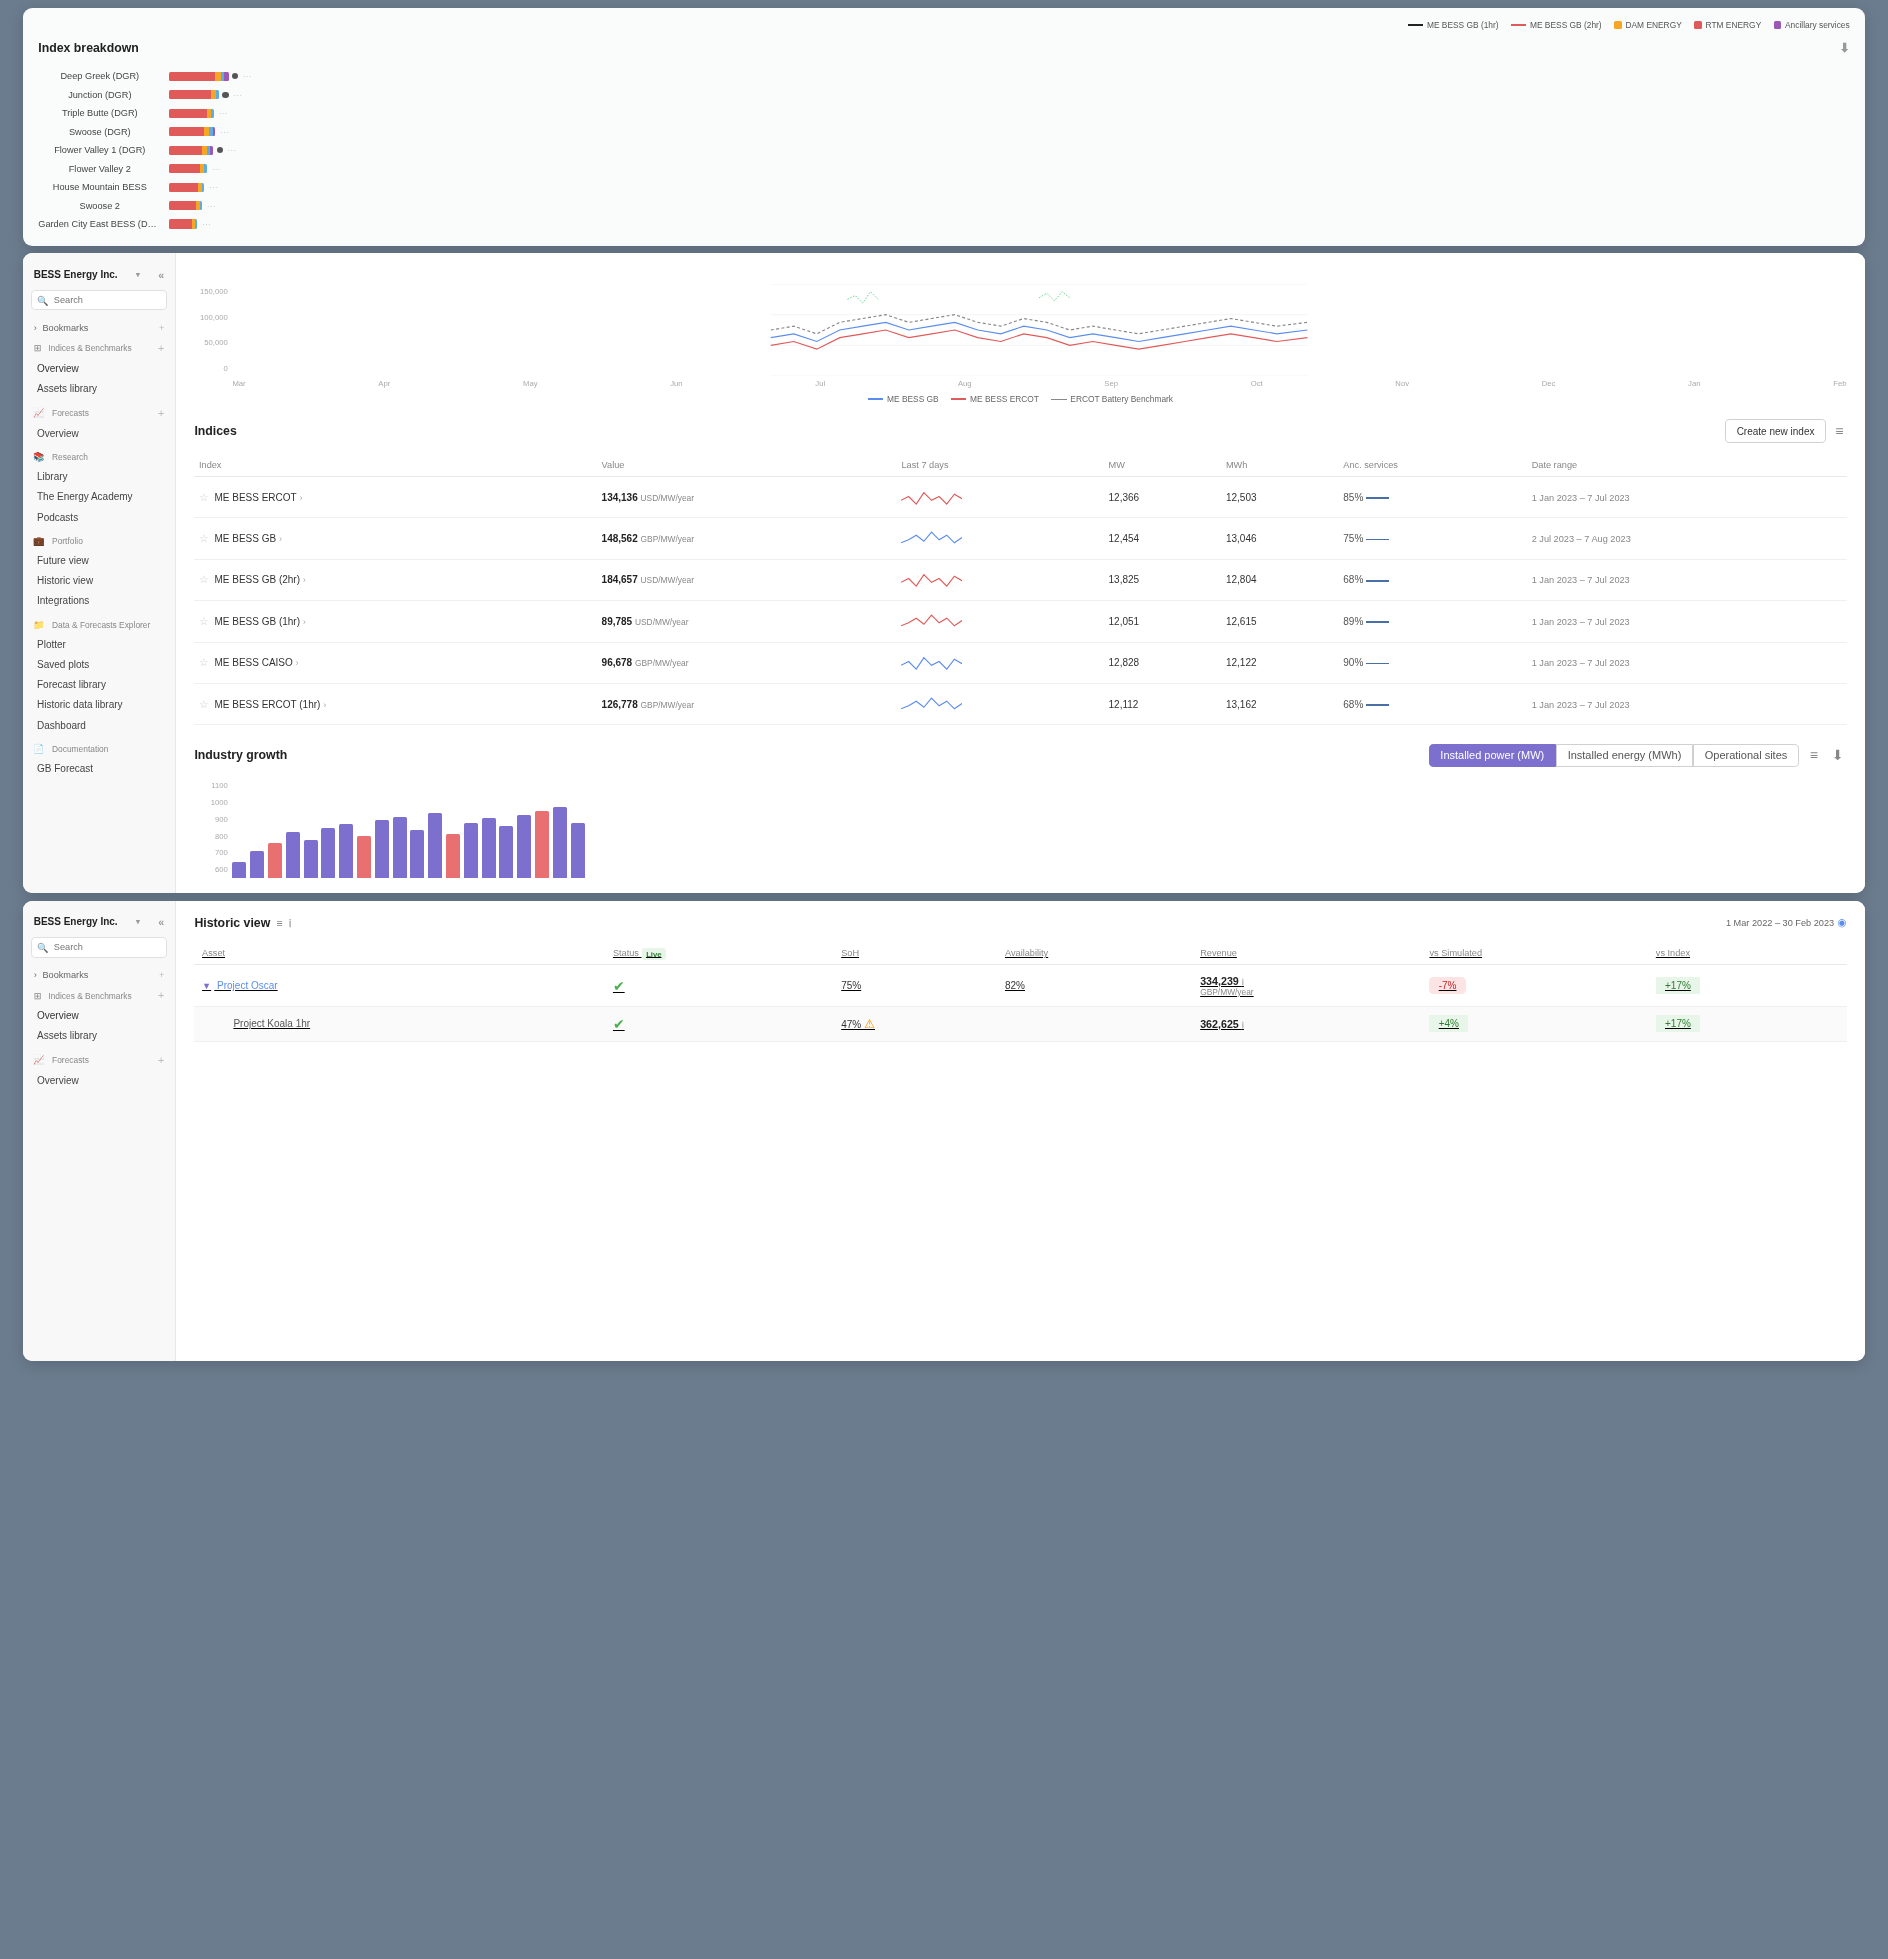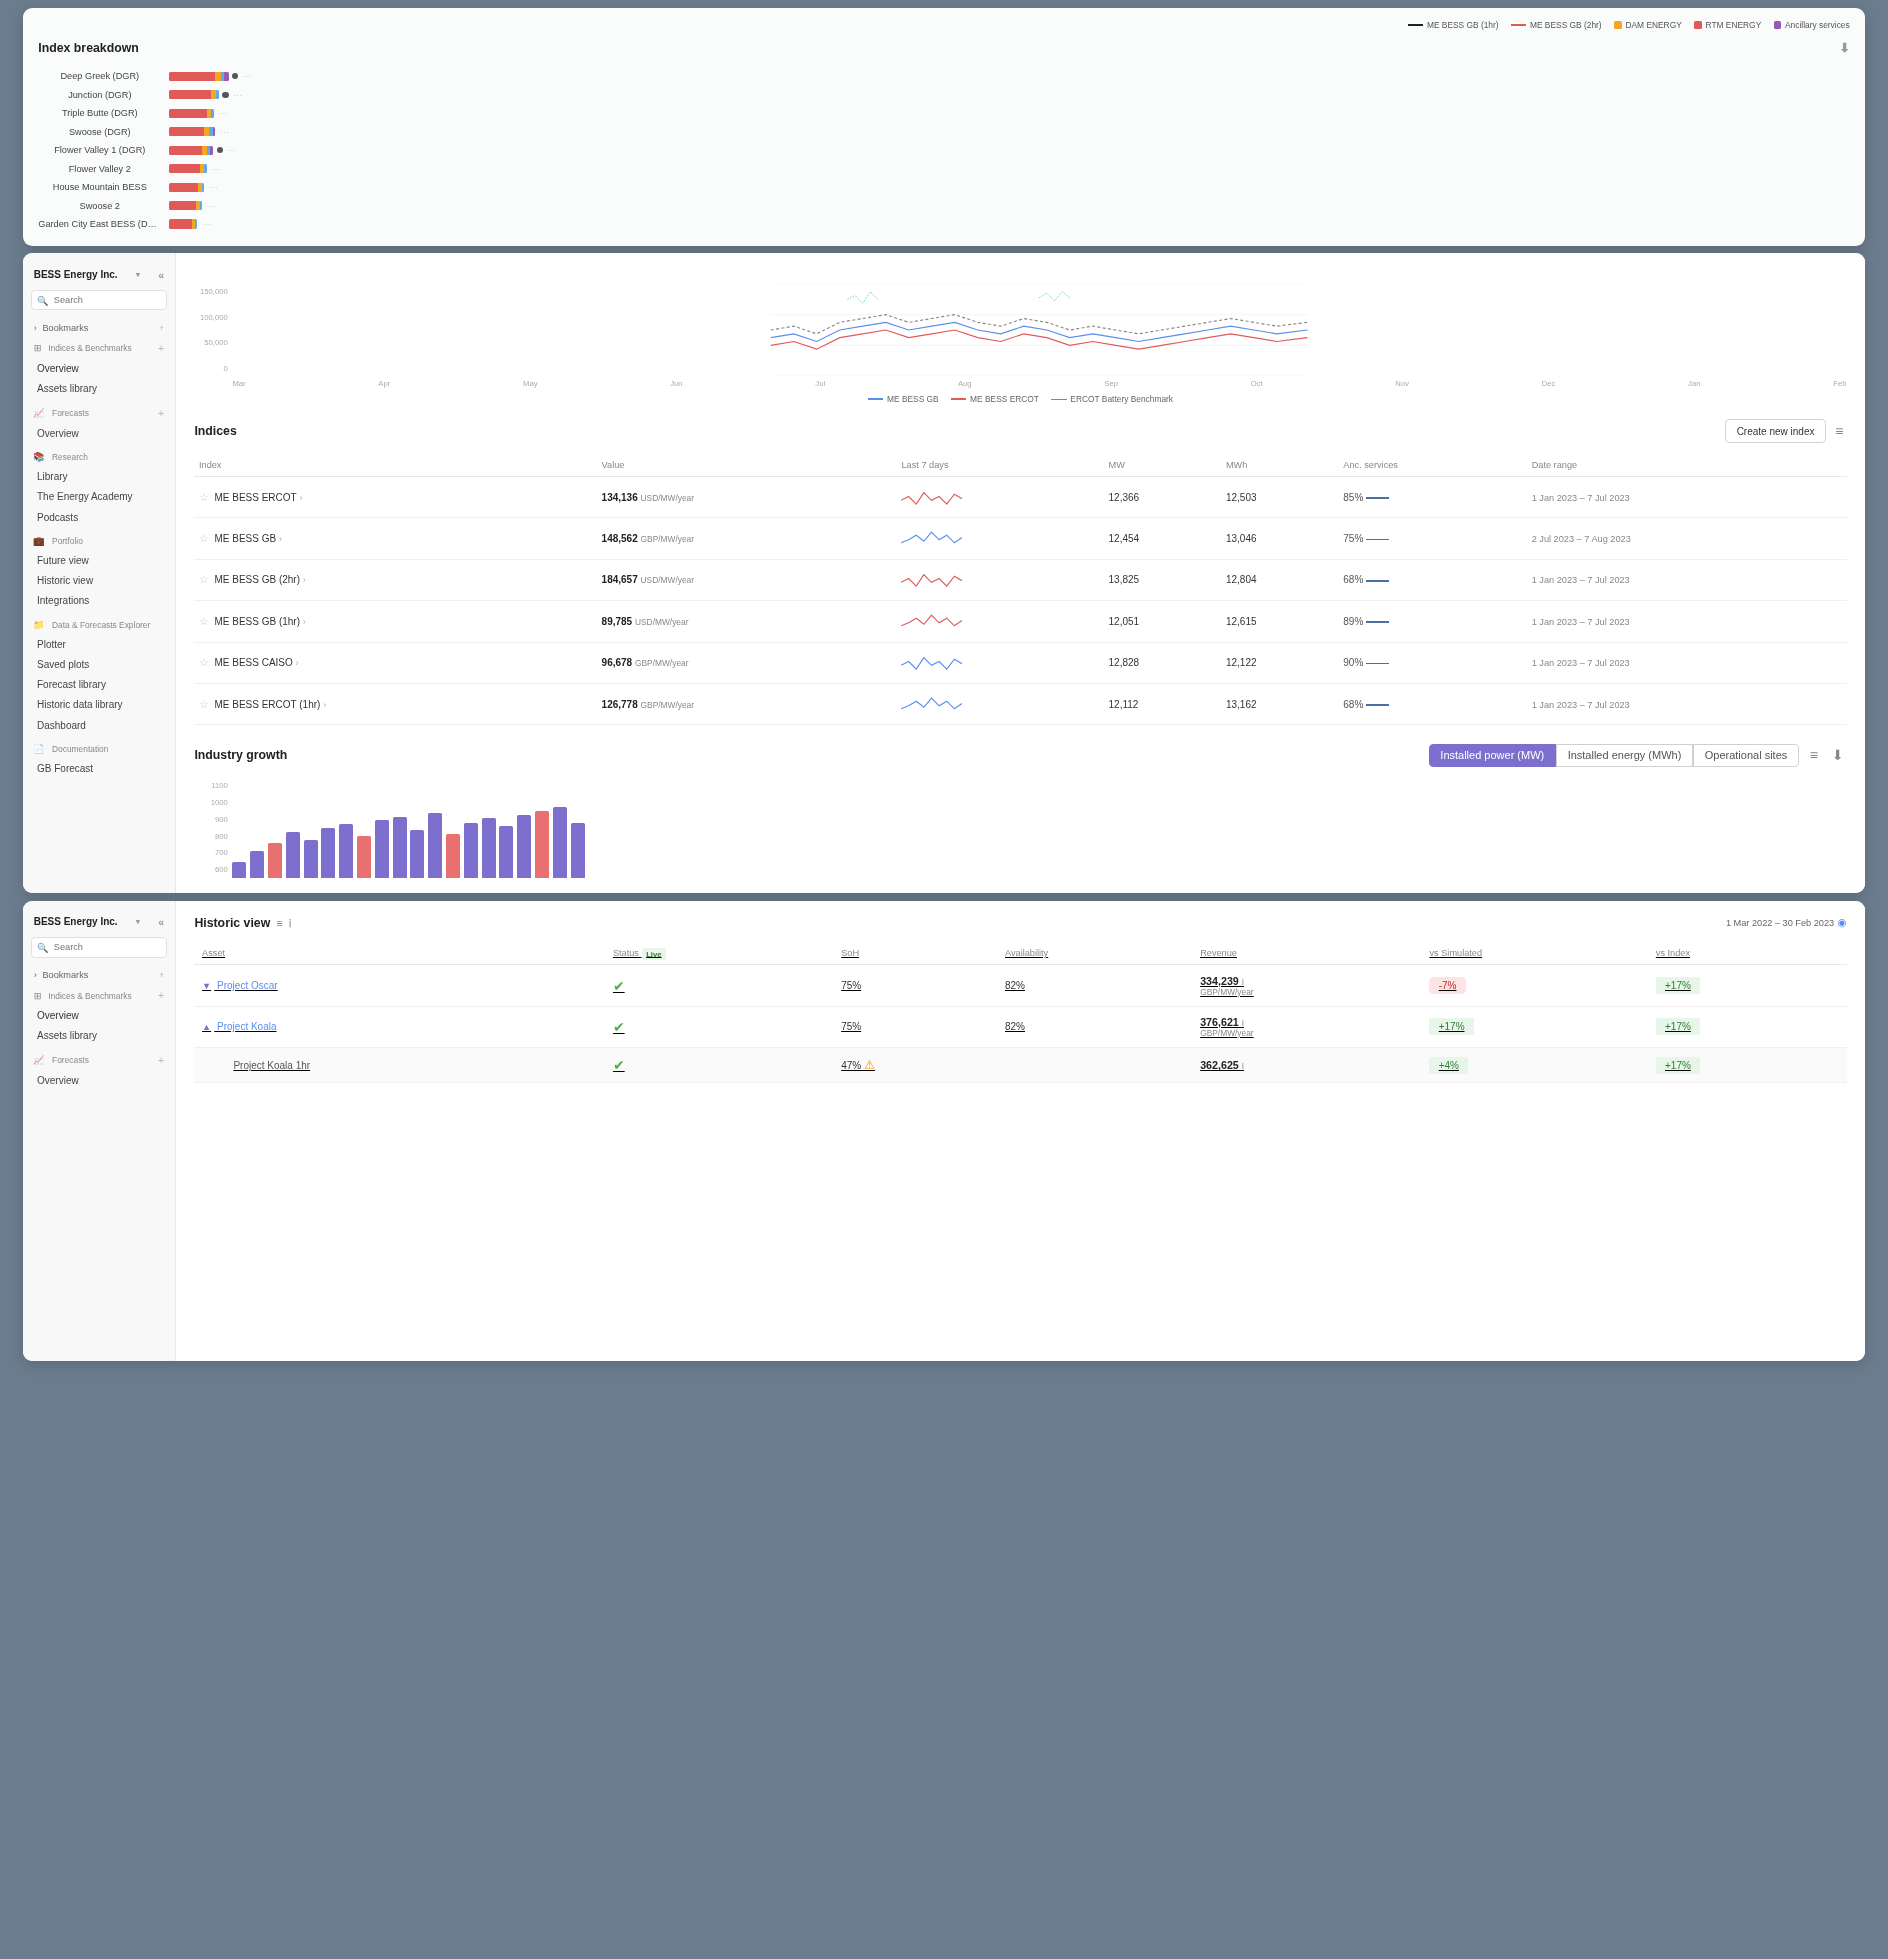--- a/index.html
+++ b/index.html
@@ -1164,41 +1164,20 @@
             <span class="revenue-unit">GBP/MW/year</span>
           </td>
           <td>
             <span class="vs-negative">-7%</span>
           </td>
           <td>
             <span class="vs-positive">+17%</span>
           </td>
         </tr>
 
-        <tr class="table-row">
-          <td>
-            <span class="expand-icon" style="color:#7c6fcd;">▲</span>
-            <a class="project-link">Project Koala</a>
-          </td>
-          <td>
-            <span class="status-check">✔</span>
-          </td>
-          <td>75%</td>
-          <td>82%</td>
-          <td>
-            <span class="revenue-amount">376,621 <span style="color:#aaa;font-size:8.4px;">ℹ</span></span>
-            <span class="revenue-unit">GBP/MW/year</span>
-          </td>
-          <td>
-            <span class="vs-positive">+17%</span>
-          </td>
-          <td>
-            <span class="vs-positive">+17%</span>
-          </td>
-        </tr>
 
         <tr class="table-row" style="background:#fafafa;">
           <td style="padding-left:23px;">
             <a class="project-link" style="color:#555;margin-left:16px;">Project Koala 1hr</a>
           </td>
           <td>
             <span class="status-check">✔</span>
           </td>
           <td>
             47%

